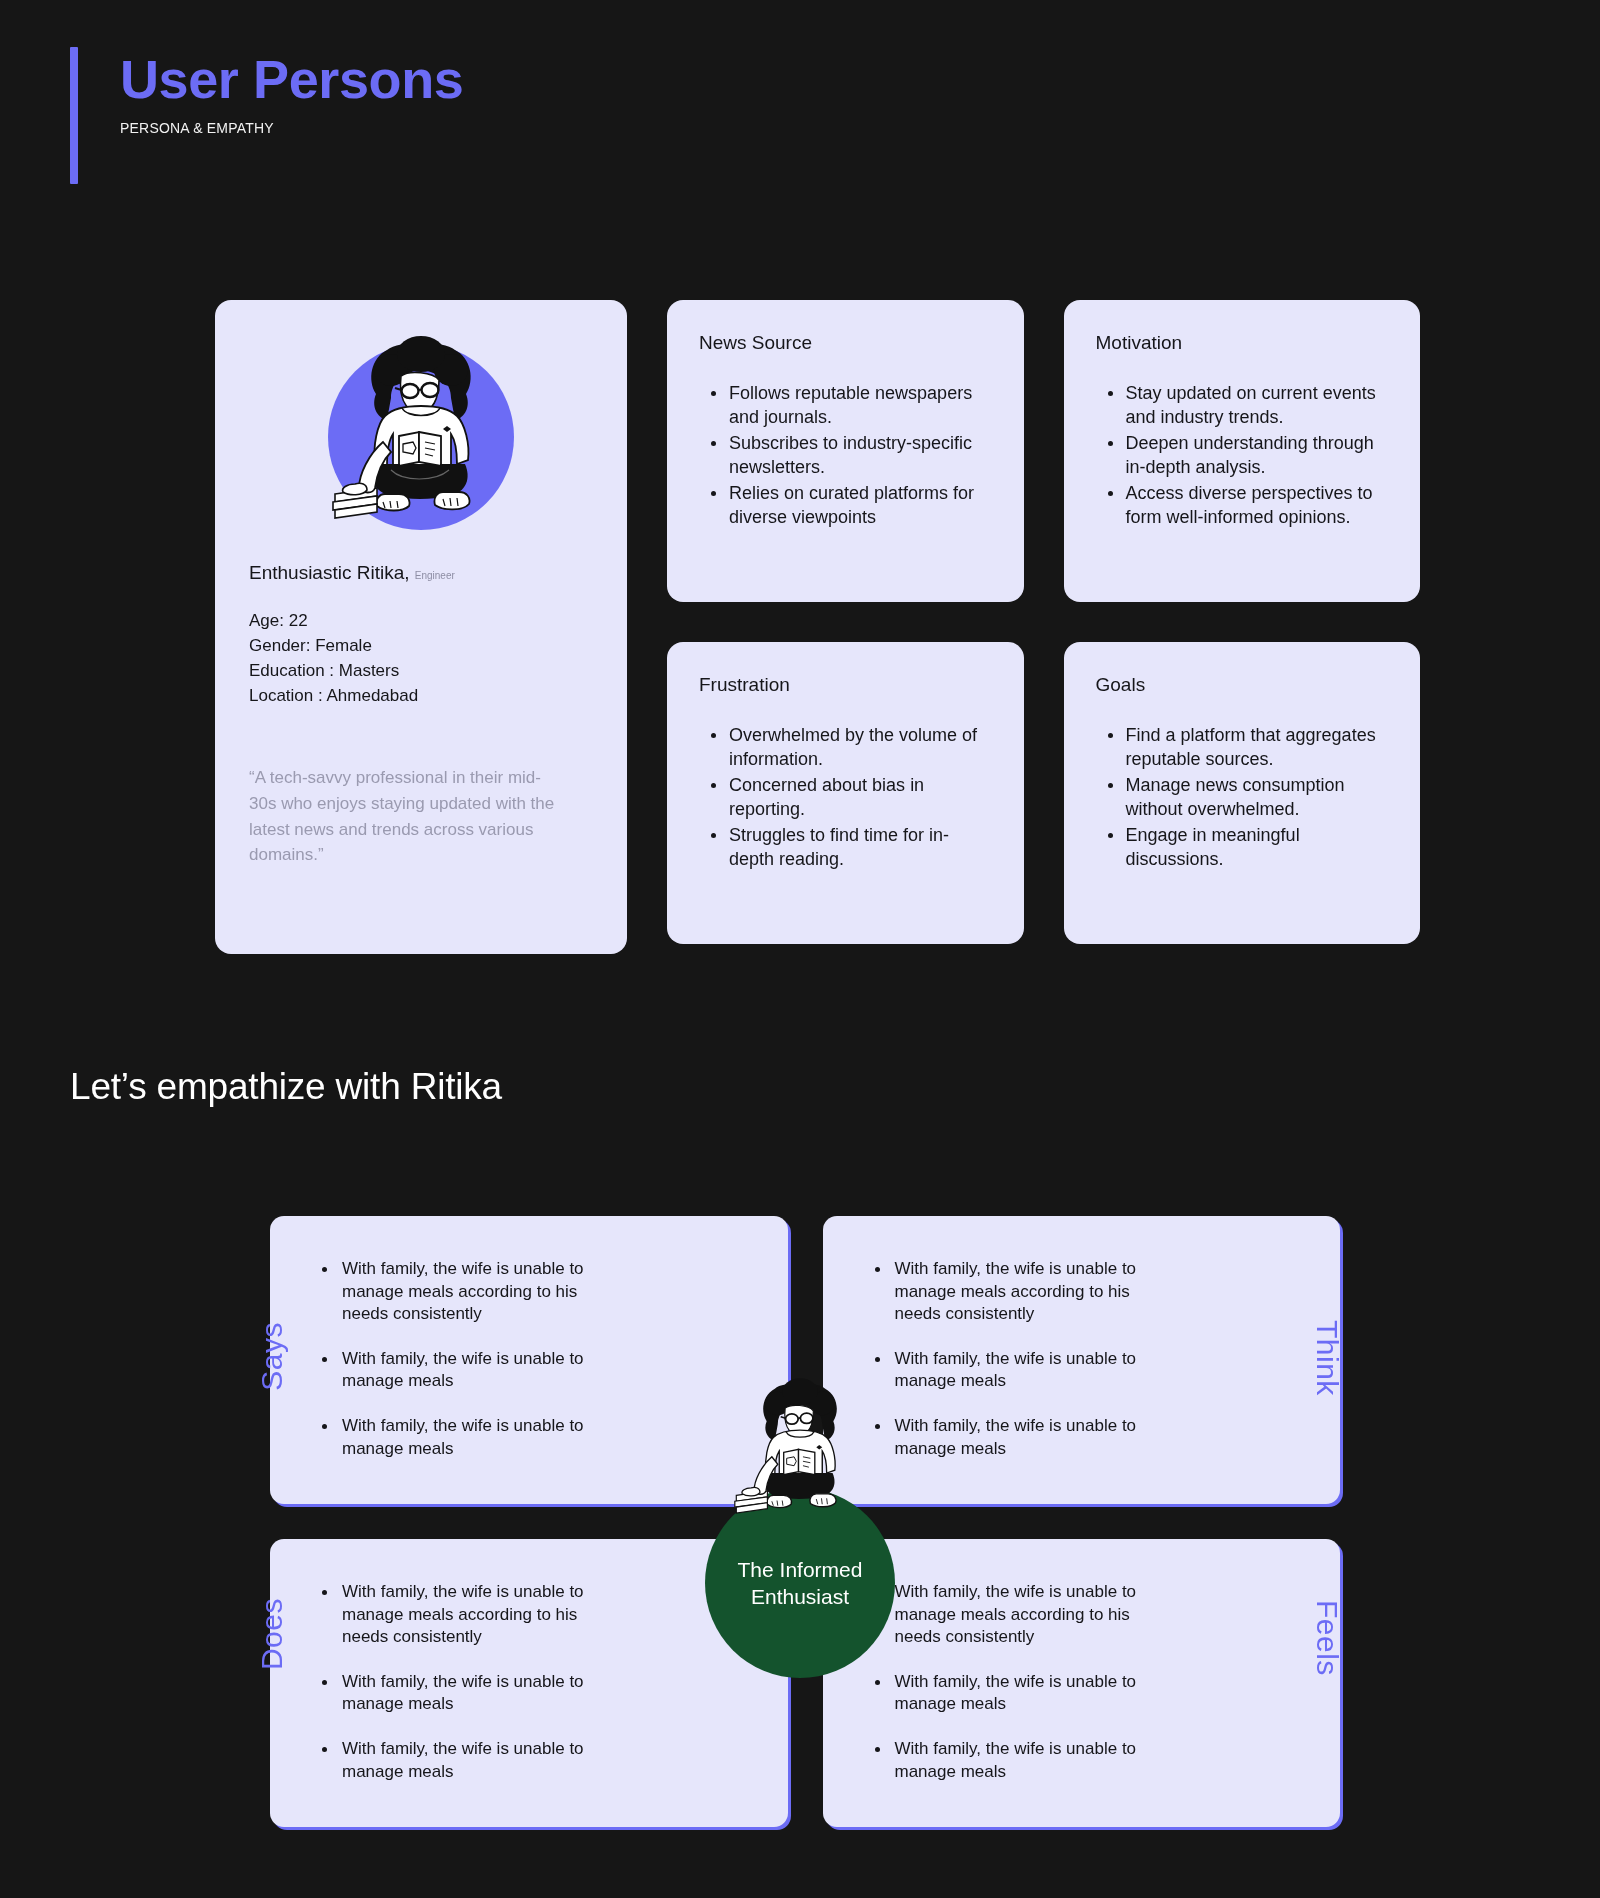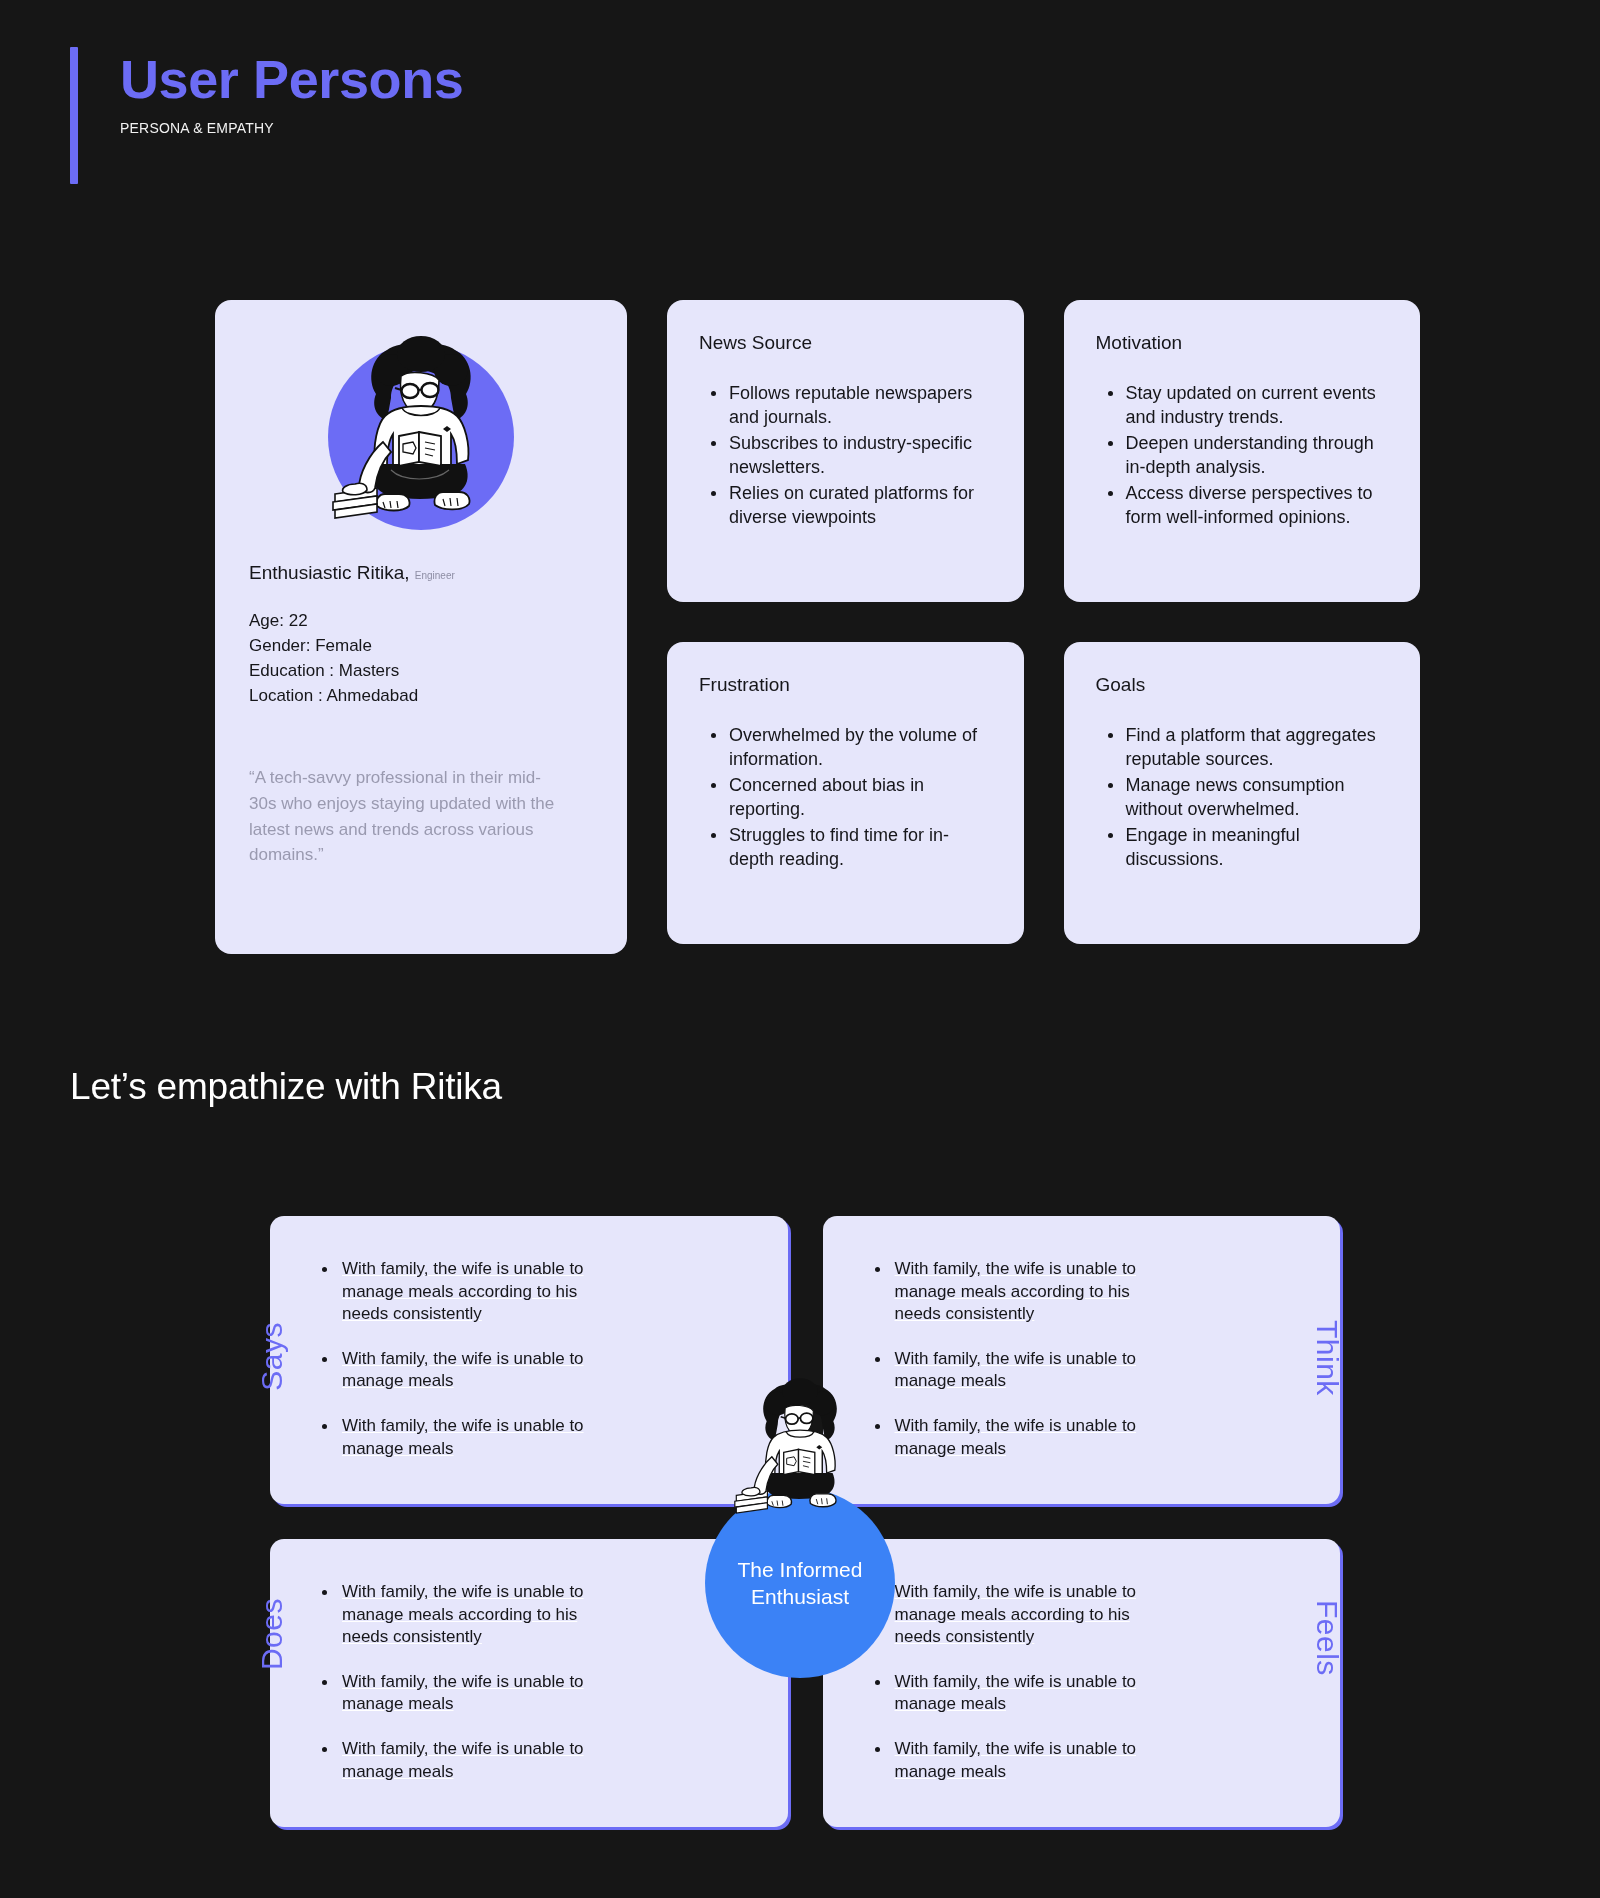--- a/index.html
+++ b/index.html
@@ -181,21 +181,20 @@
     margin: 108px 0 0 0;
     padding: 0 260px 48px 270px;
   }
 
   .quad-grid {
     display: grid;
     grid-template-columns: 1fr 1fr;
     grid-template-rows: 1fr 1fr;
     gap: 35px 35px;
     position: relative;
-    text-decoration: underline;
   }
 
   .quad {
     background: #e6e6fb;
     border-radius: 14px;
     padding: 42px 44px 42px 50px;
     min-height: 288px;
     box-shadow: 3px 3px 0 0 #6c6cf5;
     position: relative;
   }
@@ -253,21 +252,21 @@
     width: 190px;
     height: 190px;
     z-index: 5;
   }
   .center-circle {
     position: absolute;
     left: 0; top: 0;
     width: 190px;
     height: 190px;
     border-radius: 50%;
-    background: #3b82f6;
+    background: #14532d;
     display: flex;
     align-items: center;
     justify-content: center;
     text-align: center;
     color: #ffffff;
     font-size: 21px;
     line-height: 1.3;
     padding: 0 18px;
   }
   .center-art {

